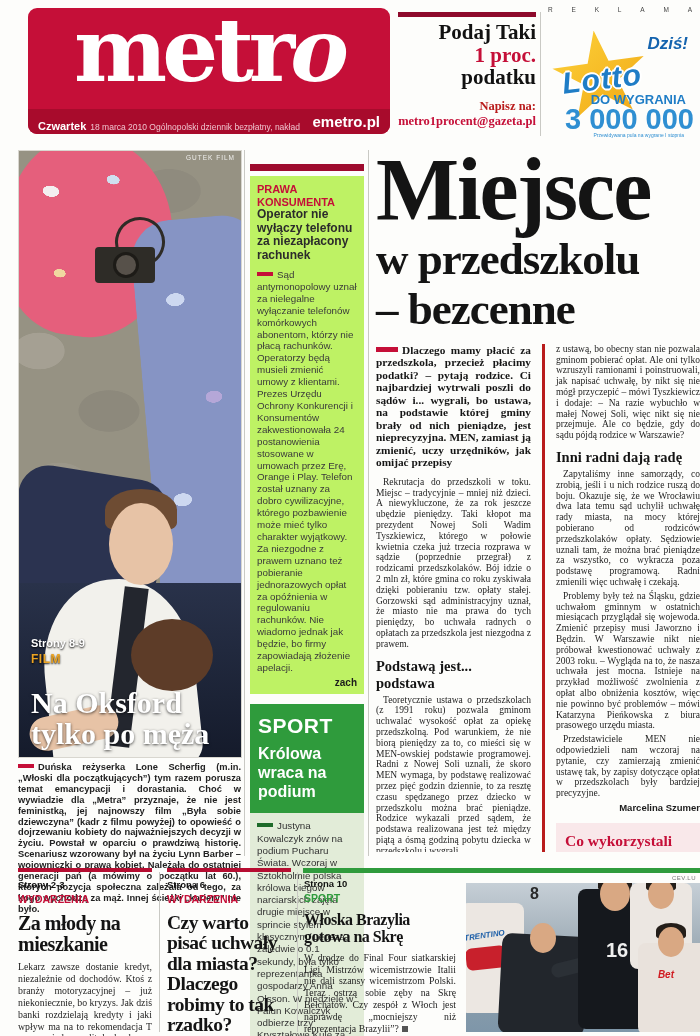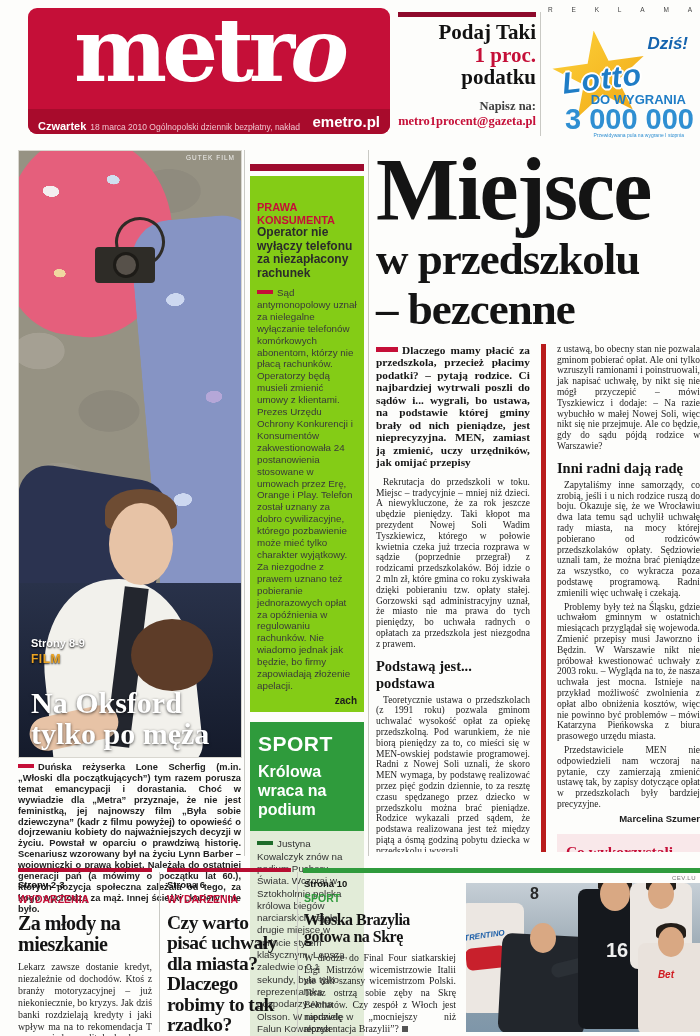--- a/index.html
+++ b/index.html
@@ -18,21 +18,21 @@
   .masthead .logo .it{font-style:italic;}
   .datebar{position:absolute;left:0;right:0;bottom:0;height:25px;background:#a80b2c;
     display:flex;align-items:center;justify-content:space-between;padding:0 10px;}
   .datebar .dl{font-size:8.5px;color:#efc3cd;margin-top:18px;}
   .datebar .dl b{color:#fff;font-size:11px;margin-right:4px;}
   .datebar .site{color:#fff;font-weight:bold;font-size:15px;}
 
   .promo{left:398px;top:12px;width:138px;height:124px;border-top:5px solid #8e0a2c;text-align:right;padding-top:4px;}
   .promo .t1{font-family:"Liberation Serif",serif;font-weight:bold;font-size:21px;line-height:1.08;color:#111;}
   .promo .t1 .red{color:#c50f38;}
-  .promo .t2{margin-top:7px;font-family:"Liberation Serif",serif;font-weight:bold;font-size:12.5px;line-height:1.22;color:#404040;}
+  .promo .t2{margin-top:7px;font-family:"Liberation Serif",serif;font-weight:bold;font-size:12.5px;line-height:1.22;color:#b91c1c;}
   .promo .email{color:#c50f38;}
   .vrule-h{left:540px;top:12px;width:1px;height:124px;background:#cfcfcf;}
 
   .adbox{left:546px;top:6px;width:148px;height:132px;}
   .reklama{font-size:6.5px;letter-spacing:0;color:#444;display:flex;justify-content:space-between;padding:0 2px;}
   .star{position:absolute;left:6px;top:24px;width:96px;height:92px;background:linear-gradient(145deg,#fdd23a,#f0a614);
     clip-path:polygon(50% 0%,61% 35%,98% 35%,68% 57%,79% 91%,50% 70%,21% 91%,32% 57%,2% 35%,39% 35%);transform:rotate(-8deg);}
   .lotto-word{position:absolute;left:16px;top:56px;font-size:30px;font-weight:bold;font-style:italic;color:#1f7dc6;transform:rotate(-7deg);
     text-shadow:-2px 0 #fff,2px 0 #fff,0 -2px #fff,0 2px #fff,-1px -1px #fff,1px 1px #fff,-1px 1px #fff,1px -1px #fff;letter-spacing:1px;}
   .dzis{position:absolute;right:6px;top:28px;font-size:17px;font-weight:bold;font-style:italic;color:#1463ae;}
@@ -79,21 +79,21 @@
   .overlay{position:absolute;left:12px;bottom:8px;width:204px;}
   .ov-pages{color:#fff;font-weight:bold;font-size:11px;text-shadow:0 1px 2px #000;}
   .ov-kicker{color:#eca423;font-weight:bold;font-size:12px;letter-spacing:.5px;margin:3px 0 6px;text-shadow:0 1px 2px #000;}
   .ov-head{color:#fff;font-weight:bold;font-size:30px;line-height:1.04;text-shadow:0 1px 3px rgba(0,0,0,.7);margin-top:21px;}
 
   .filmcap{left:18px;top:762px;width:223px;font-size:9.3px;line-height:10.9px;font-weight:bold;color:#222;text-align:justify;}
 
   
   .consumer{left:250px;top:164px;width:114px;}
   .cons-bar{height:7px;background:#9e0b2e;margin-bottom:5px;}
-  .beige{background:#84cc16;padding:25px 7px 6px;}
+  .beige{background:#bef264;padding:7px 7px 6px;}
   .kicker-red{color:#c50f38;font-weight:bold;font-size:11px;line-height:1.15;}
   .cons-head{font-weight:bold;font-size:12px;line-height:1.12;color:#2b2b2b;margin:0 0 7px;}
   .cons-body{font-size:9.8px;line-height:11.9px;color:#3a3a3a;}
   .cons-byline{text-align:right;font-weight:bold;font-size:10px;margin-top:3px;}
   .sportbox{margin-top:10px;background:#2f9b3c;color:#fff;padding:10px 8px 12px;}
   .sportbox .s1{font-size:21px;font-weight:bold;letter-spacing:.5px;}
   .sportbox .s2{font-size:16px;font-weight:bold;line-height:1.2;margin-top:6px;}
   .sportbody{background:#e2ecd8;padding:7px 7px;font-size:9.8px;line-height:12.3px;color:#333;}
 
   
@@ -103,21 +103,21 @@
   .endsq{display:inline-block;width:6px;height:6px;background:#c50f38;margin-left:3px;}
   .endsq.dark{background:#555;}
 
   
   .article{left:376px;top:150px;width:324px;}
   .h1{font-weight:bold;font-size:88px;line-height:.92;letter-spacing:-2px;color:#141414;}
   .h2{font-weight:bold;font-size:45px;line-height:1.02;letter-spacing:-1px;color:#141414;margin-top:6px;}
   .h3{font-weight:bold;font-size:45px;line-height:1.0;letter-spacing:-1px;color:#141414;margin-top:4px;}
   .cols{display:flex;margin-top:12px;height:508px;overflow:hidden;}
   .col{width:156px;}
-  .col + .col{border-left:5px solid #b91c1c;padding-left:11px;margin-left:11px;width:145px;}
+  .col + .col{border-left:3px solid #b91c1c;padding-left:11px;margin-left:11px;width:145px;}
   .lead{font-weight:bold;font-size:11.3px;line-height:12.5px;text-align:justify;color:#161616;margin:0 0 8px;}
   .gpar{font-size:9.5px;line-height:10.8px;text-align:justify;margin:0 0 3px;color:#1d1d1d;text-indent:7px;}
   .subhead{font-weight:bold;font-size:14.5px;margin:8px 0 3px;color:#141414;}
   .byline{text-align:right;font-weight:bold;font-size:9.5px;font-family:"Liberation Sans",sans-serif;margin-top:1px;}
   .infobox{background:#f9e8ea;padding:9px 9px 8px;margin-top:10px;}
   .infobox .ib-t{color:#c50f38;font-weight:bold;font-size:15.5px;margin-bottom:6px;}
 
   
   .teaser{top:868px;}
   .tbar{height:4px;margin-bottom:7px;}

